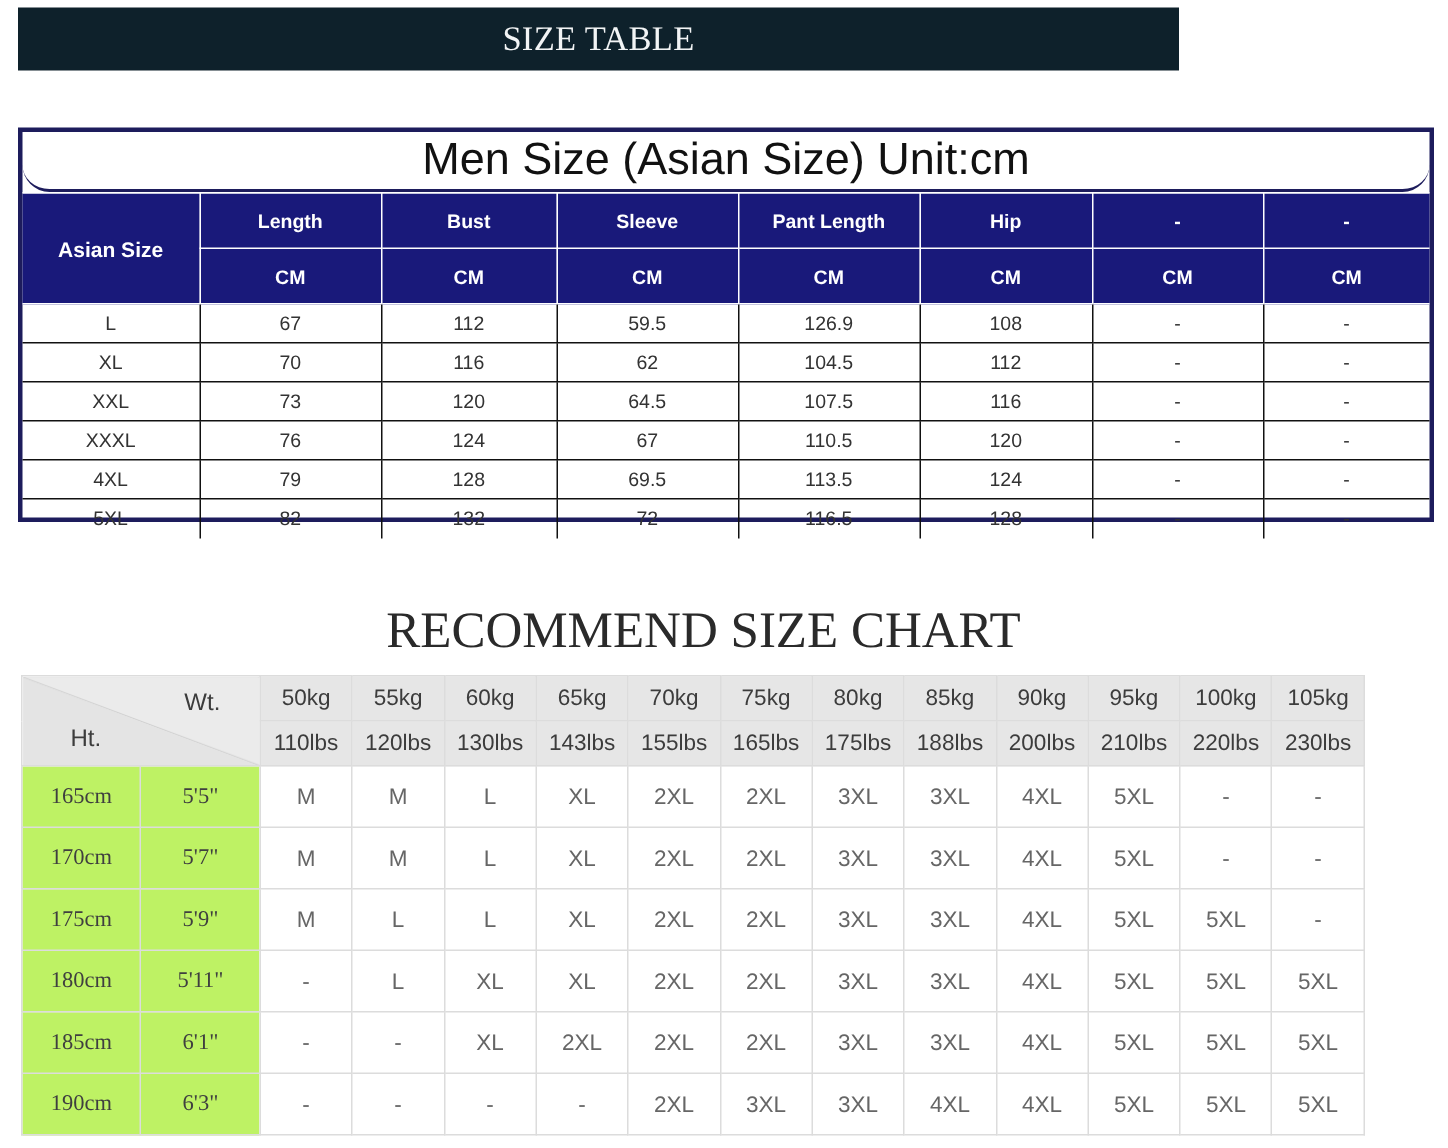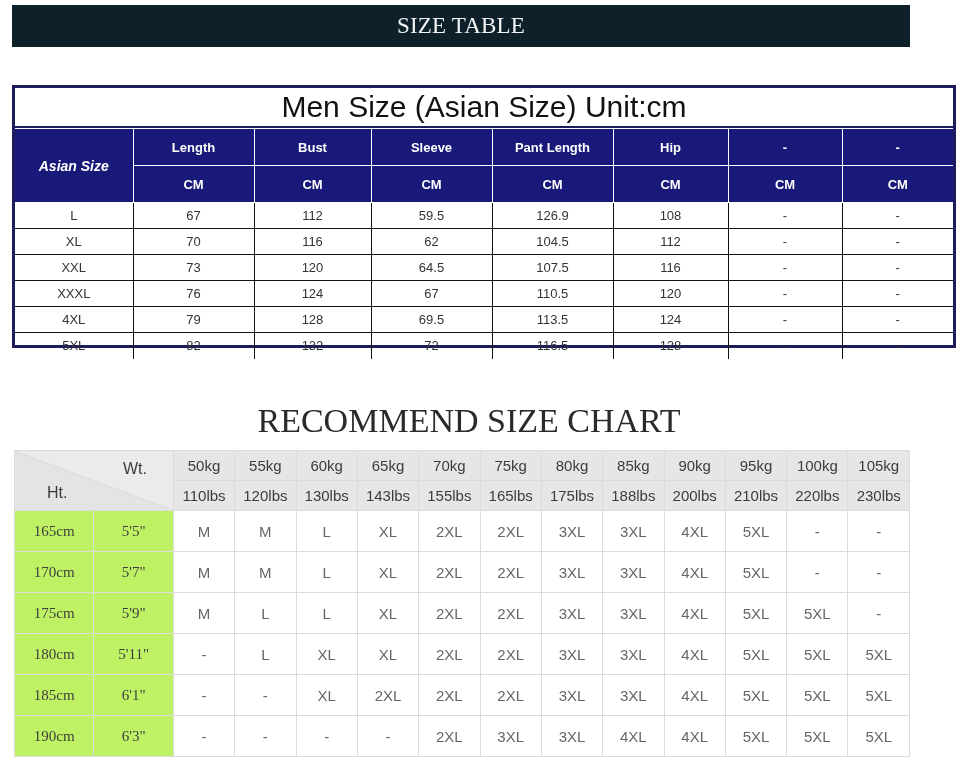--- a/index.html
+++ b/index.html
@@ -1,40 +1,40 @@
 <!DOCTYPE html>
 <html><head>
 <meta charset="utf-8">
 <style>
   * { box-sizing: border-box; margin: 0; padding: 0; }
   html, body { width: 965px; height: 765px; background: #ffffff; overflow: hidden; }
   body { position: relative; font-family: "Liberation Sans", sans-serif; }
 
   .banner {
-    position: absolute; left: 12px; top: 5px; width: 898px; height: 42px;
+    position: absolute; left: 12px; top: 5px; width: 774px; height: 42px;
     background: #0e212b; color: #f2f4f5;
     font-family: "Liberation Serif", serif; font-size: 23px;
     display: flex; align-items: center; justify-content: center; letter-spacing: 0.2px;
   }
 
   
   .t1-wrap {
     position: absolute; left: 12px; top: 85px; width: 944px; height: 263px;
     border: 3px solid #1d1c5c; background: #fff;
   }
   .t1-title {
     height: 40px; display: flex; align-items: center; justify-content: center;
-    font-size: 30px; color: #111; border-bottom: 2px solid #1d1c5c;
+    font-size: 30px; color: #111; border-bottom: 2px solid #1d1c5c; border-radius: 18px;
   }
   table.t1 { border-collapse: collapse; width: 100%; table-layout: fixed; }
   table.t1 th {
     background: #19197a; color: #ffffff; font-weight: bold; font-size: 13px;
     border: 1px solid #ffffff; height: 37px; text-align: center;
   }
-  table.t1 th.corner { font-style: italic; font-size: 14px; border-left: none; text-align: center; }
+  table.t1 th.corner { font-size: 14px; border-left: none; text-align: center; }
   table.t1 td {
     font-size: 13px; color: #333; text-align: center; height: 26px;
     border: 1px solid #111; border-left: 1px solid #111;
   }
   table.t1 td:first-child { border-left: none; }
   table.t1 td:last-child, table.t1 th:last-child { border-right: none; }
   table.t1 tr:last-child td { border-bottom: none; }
 
   .t2-title {
     position: absolute; left: 0; top: 402px; width: 938px; text-align: center;

